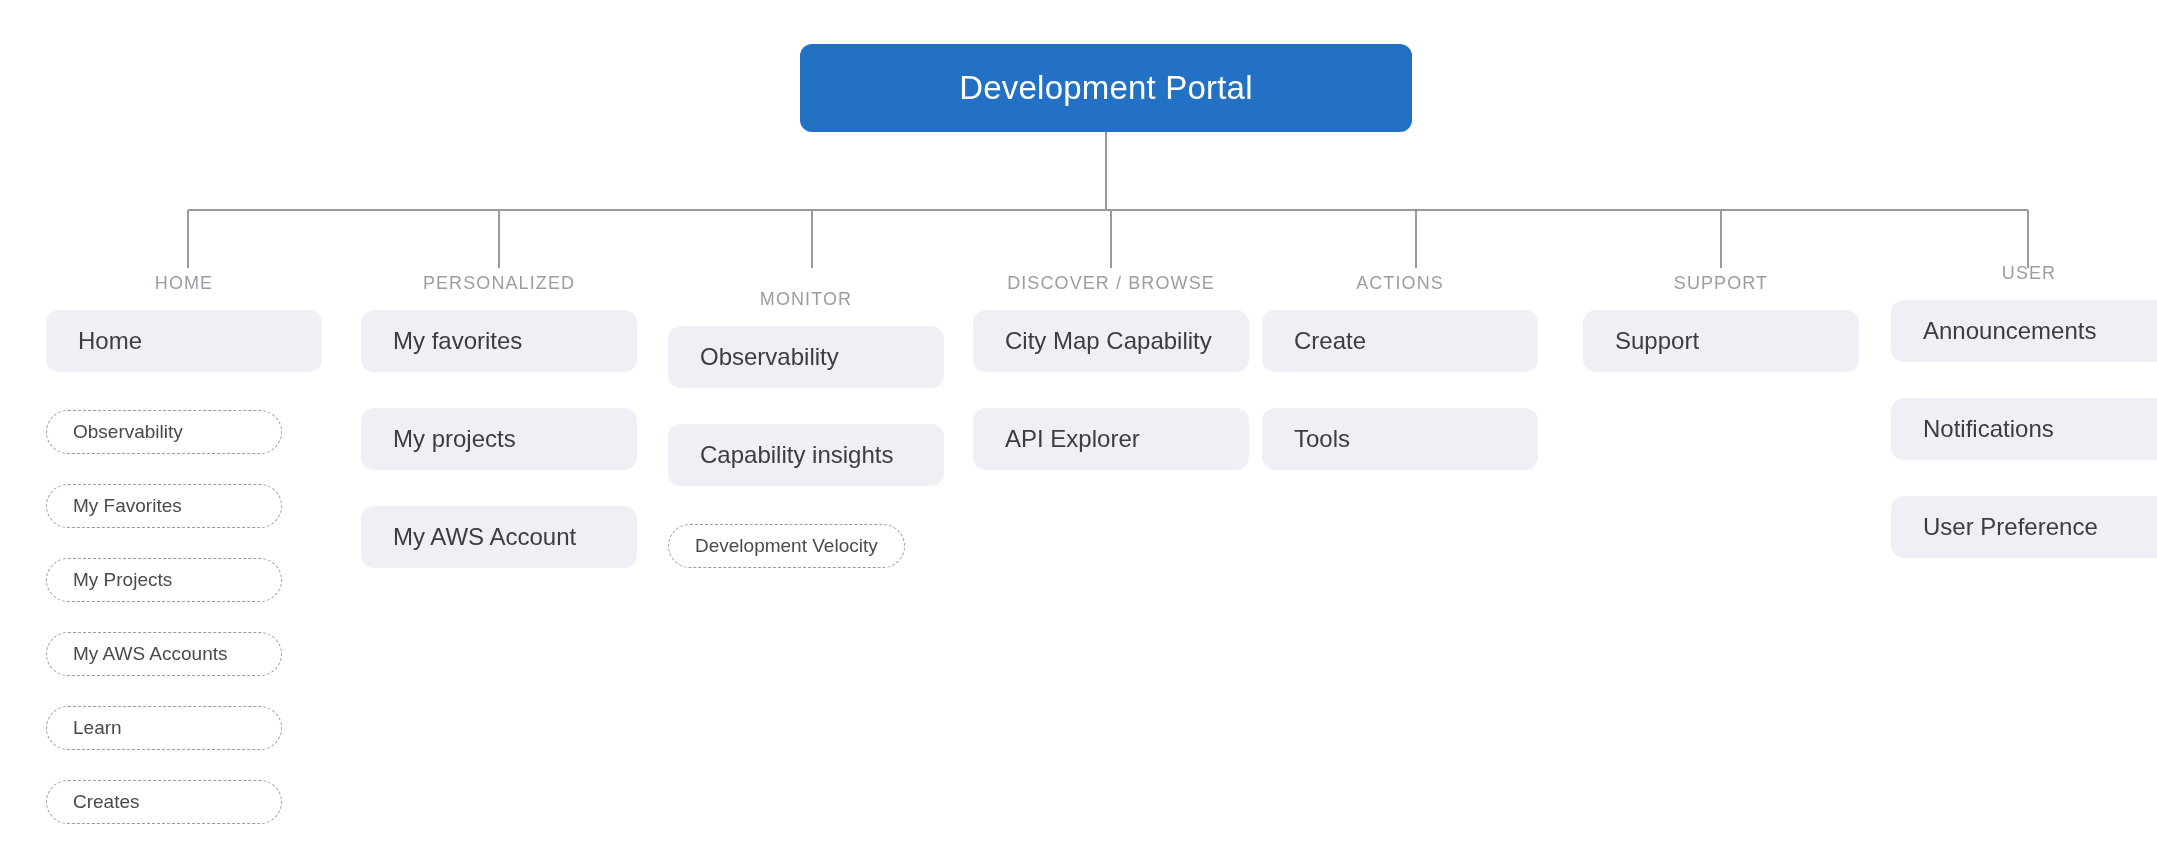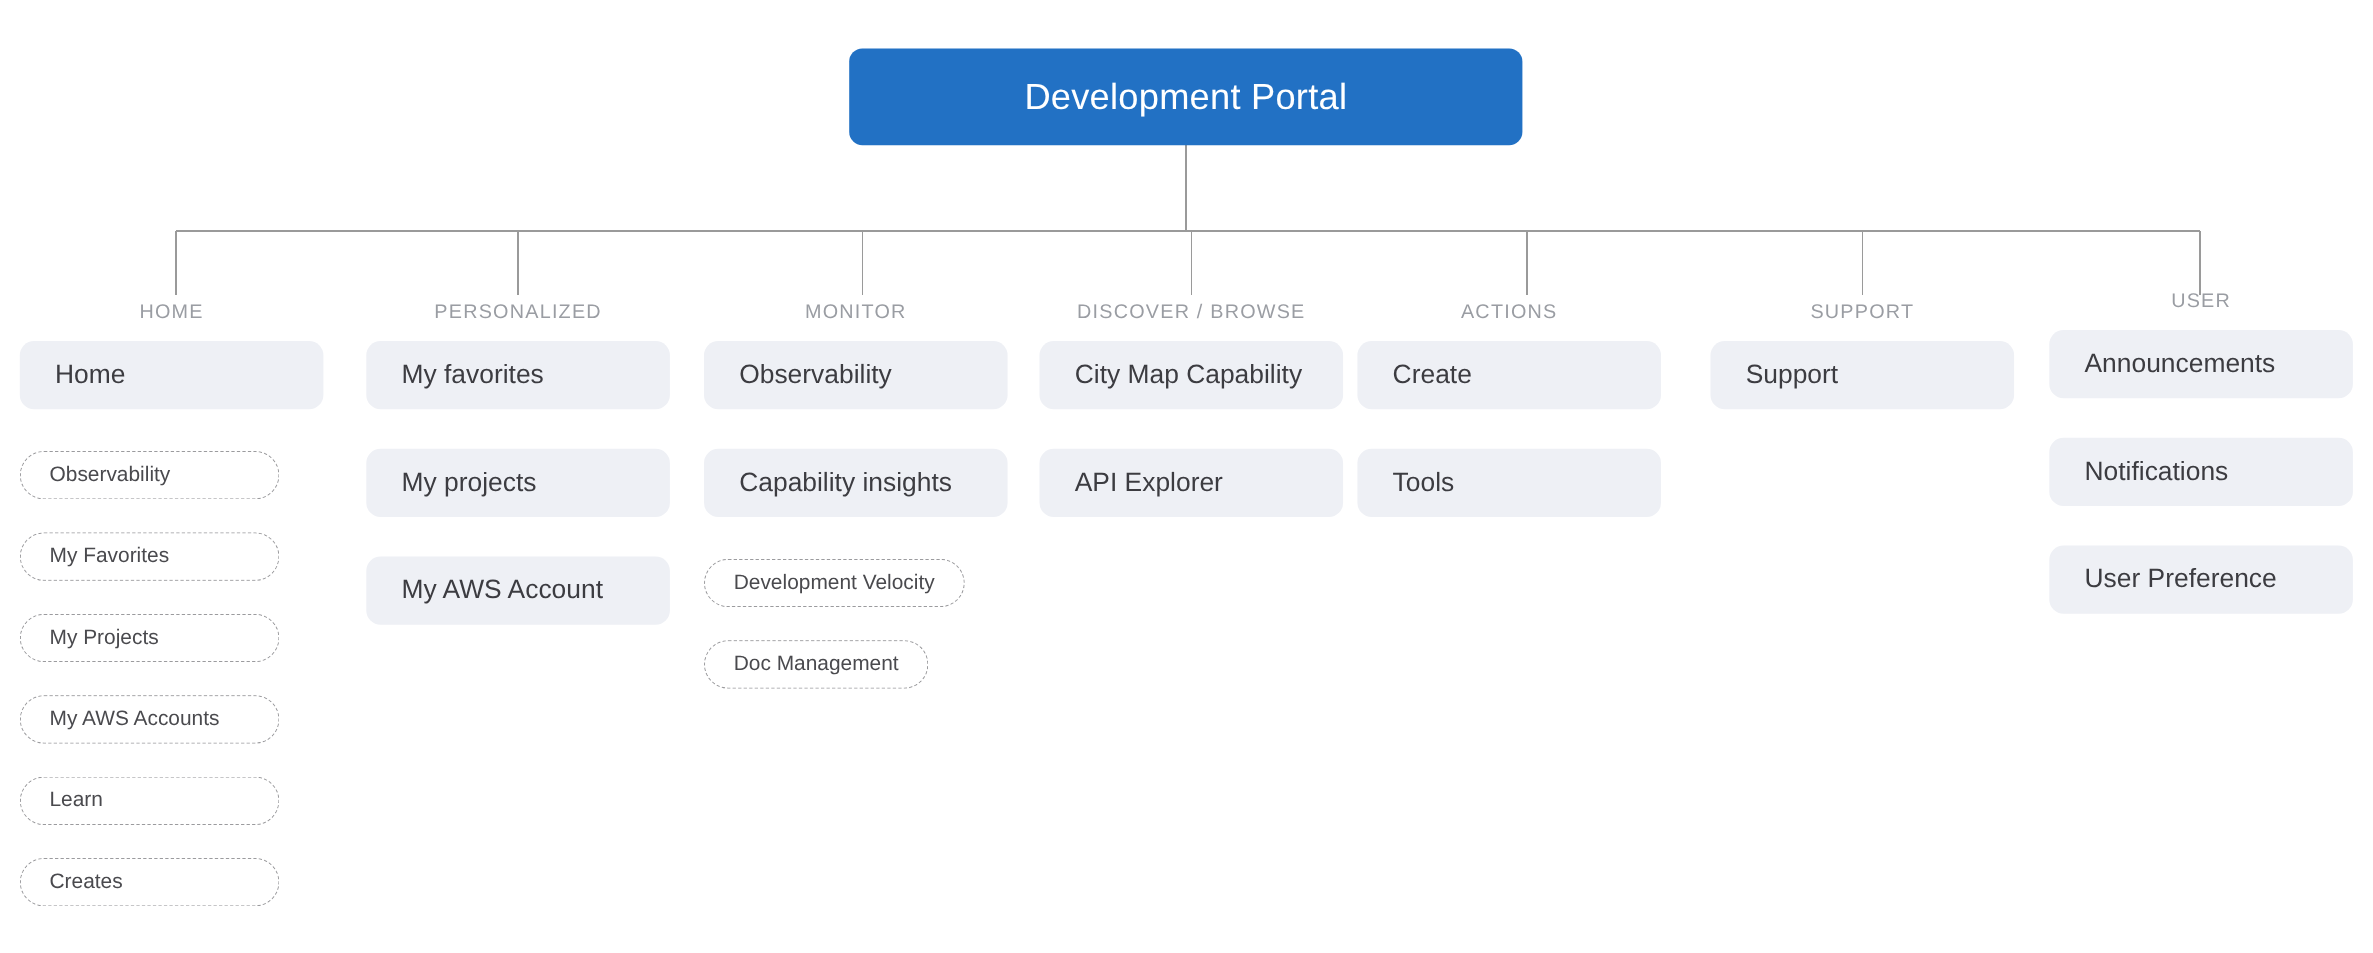--- a/index.html
+++ b/index.html
@@ -15,20 +15,21 @@
     position: relative;
     overflow: hidden;
     font-family: "Liberation Sans", "DejaVu Sans", sans-serif;
     -webkit-font-smoothing: antialiased;
   }
 
   
   #diagram {
     position: absolute;
     inset: 0;
+    margin-left: 28px;
   }
 
   
   #connectors {
     position: absolute;
     left: 0; top: 0;
     width: 2157px;
     height: 866px;
     pointer-events: none;
   }
@@ -175,35 +176,32 @@
             <span>My favorites</span>
           </div>
           <div class="node-solid">
             <span>My projects</span>
           </div>
           <div class="node-solid">
             <span>My AWS Account</span>
           </div>
         </div>
       </div>
-      <div class="column col-monitor" style="left: 640px; top: 272px;">
+      <div class="column col-monitor" style="left: 640px; top: 288px;">
         <div class="col-header">MONITOR</div>
         <div class="col-body">
           <div class="node-solid">
             <span>Observability</span>
           </div>
           <div class="node-solid">
             <span>Capability insights</span>
           </div>
           <div class="node-dashed gap-after-solid">
             <span>Development Velocity</span>
           </div>
-          <div class="node-dashed">
-            <span>Doc Management</span>
-          </div>
         </div>
       </div>
       <div class="column col-discover" style="left: 945px; top: 272px;">
         <div class="col-header">DISCOVER / BROWSE</div>
         <div class="col-body">
           <div class="node-solid">
             <span>City Map Capability</span>
           </div>
           <div class="node-solid">
             <span>API Explorer</span>

